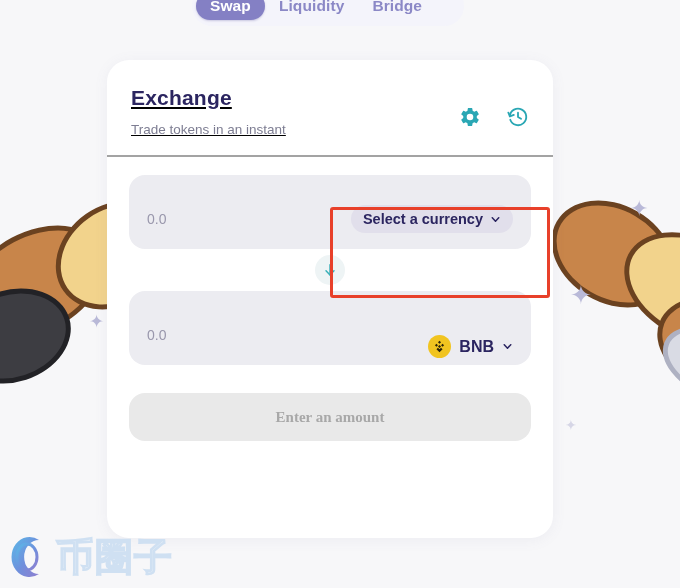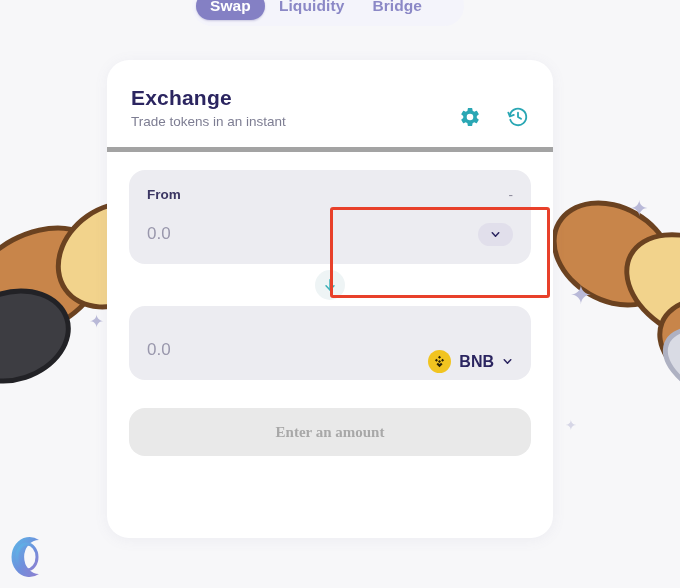--- a/index.html
+++ b/index.html
@@ -79,32 +79,33 @@
     background: #ffffff;
     border-radius: 22px;
     z-index: 3;
     box-shadow: 0 2px 14px rgba(120,120,150,.08);
     overflow: hidden;
   }
 
   #card-header {
     padding: 26px 24px 18px 24px;
     position: relative;
-    border-bottom: 5px solid #a3a3a3;
+    border-bottom: 2px solid #a3a3a3;
+    text-decoration: underline;
   }
 
   #exchange-title {
     font-size: 21px;
     font-weight: bold;
     color: #2b2560;
     letter-spacing: .2px;
   }
 
   #exchange-subtitle {
-    margin-top: 4px;
+    margin-top: 12px;
     font-size: 13.5px;
     color: #7d7d92;
   }
 
   .header-icons {
     position: absolute;
     right: 24px;
     top: 46px;
     display: flex;
     gap: 26px;
@@ -154,21 +155,21 @@
 
   .panel-row-bottom {
     display: flex;
     justify-content: space-between;
     align-items: center;
     margin-top: 16px;
     height: 28px;
   }
 
   .amount {
-    font-size: 17px;
+    font-size: 14px;
     color: #9997ac;
     text-align: right;
   }
 
   .currency-select {
     background: #e1dfeb;
     border-radius: 14px;
     padding: 6px 12px;
     font-size: 14.5px;
     font-weight: bold;
@@ -313,27 +314,24 @@
         <path d="M3.05 11a9 9 0 1 1 .5 4"></path>
         <polyline points="1.5,7.2 3.2,11.4 7.4,9.7"></polyline>
         <polyline points="12,7.4 12,12 15.3,13.9"></polyline>
       </svg>
     </div>
   </div>
 
   <div id="card-body">
 
     <div class="token-panel">
-      <div class="panel-row-top">
-        <span class="panel-label">From</span>
-        <span class="panel-dash">-</span>
-      </div>
       <div class="panel-row-bottom">
         <span class="amount">0.0</span>
         <div class="currency-select">
+          <span>Select a currency</span>
           <svg class="chevron" viewBox="0 0 24 24" fill="none" stroke="currentColor" stroke-width="3.2" stroke-linecap="round" stroke-linejoin="round">
             <polyline points="5,8 12,16 19,8"></polyline>
           </svg>
         </div>
       </div>
     </div>
 
     <div id="swap-arrow-wrap">
       <div id="swap-arrow">
         <svg width="16" height="16" viewBox="0 0 24 24" fill="none" stroke="currentColor" stroke-width="2.2" stroke-linecap="round" stroke-linejoin="round">
@@ -372,13 +370,14 @@
     <defs>
       <linearGradient id="swirlGrad" x1="0" y1="0" x2="1" y2="1">
         <stop offset="0%" stop-color="#5ab9e8"></stop>
         <stop offset="55%" stop-color="#6f8fdc"></stop>
         <stop offset="100%" stop-color="#8f7fd0"></stop>
       </linearGradient>
     </defs>
     <path d="M33 8 A18 20 0 1 0 33 42 A14 16 0 1 1 33 8 Z" fill="url(#swirlGrad)"></path>
     <ellipse cx="21" cy="25" rx="10" ry="13" fill="none" stroke="url(#swirlGrad)" stroke-width="3"></ellipse>
   </svg>
+  <span id="watermark-text">币圈子</span>
 </div>
 
 </body></html>

